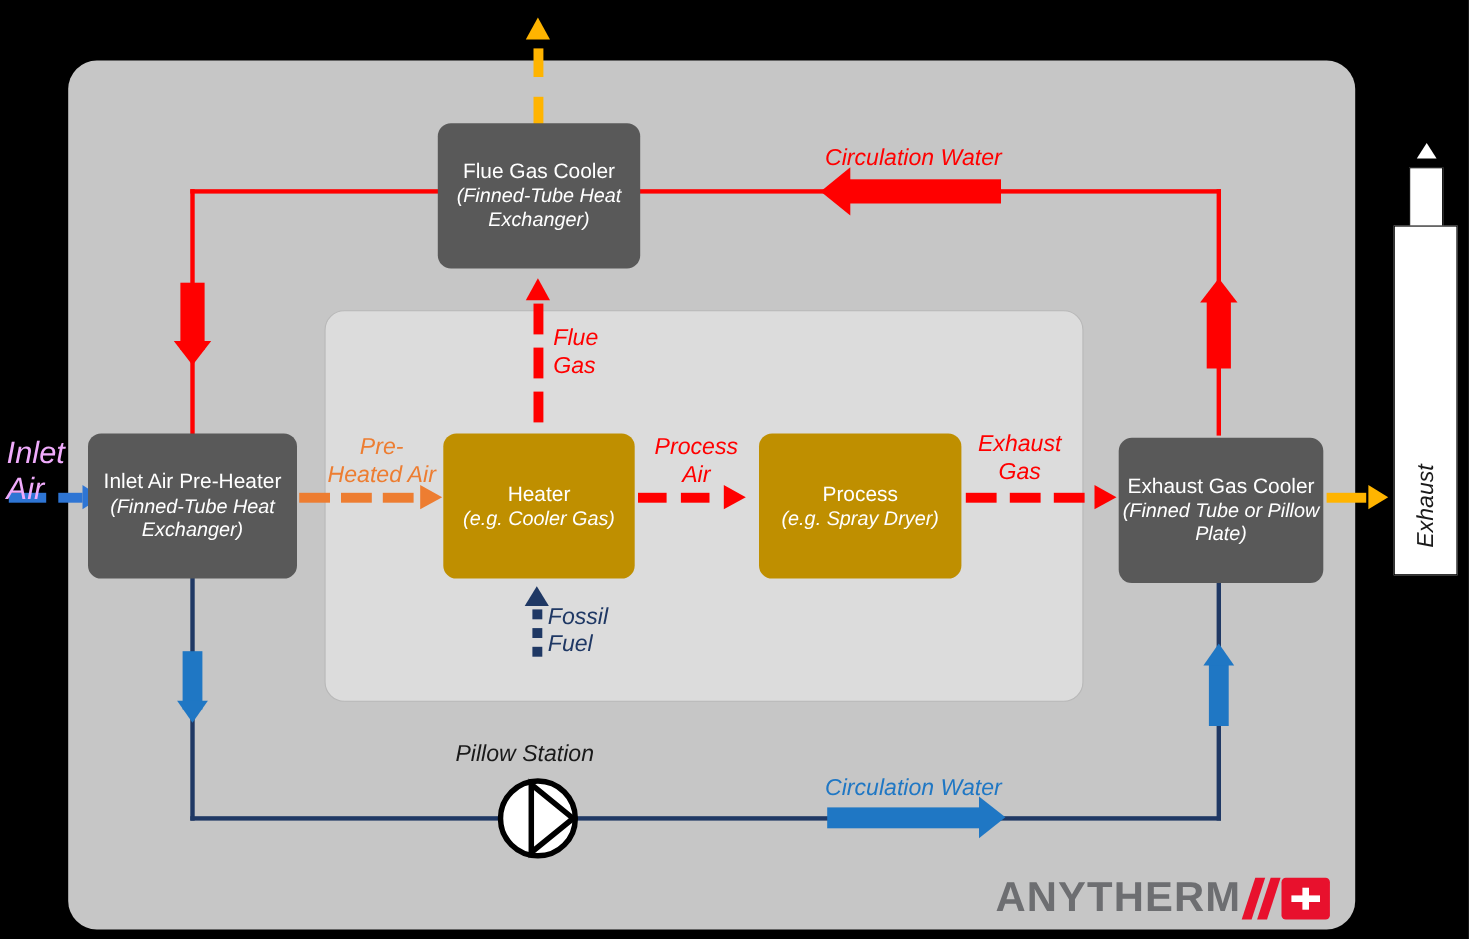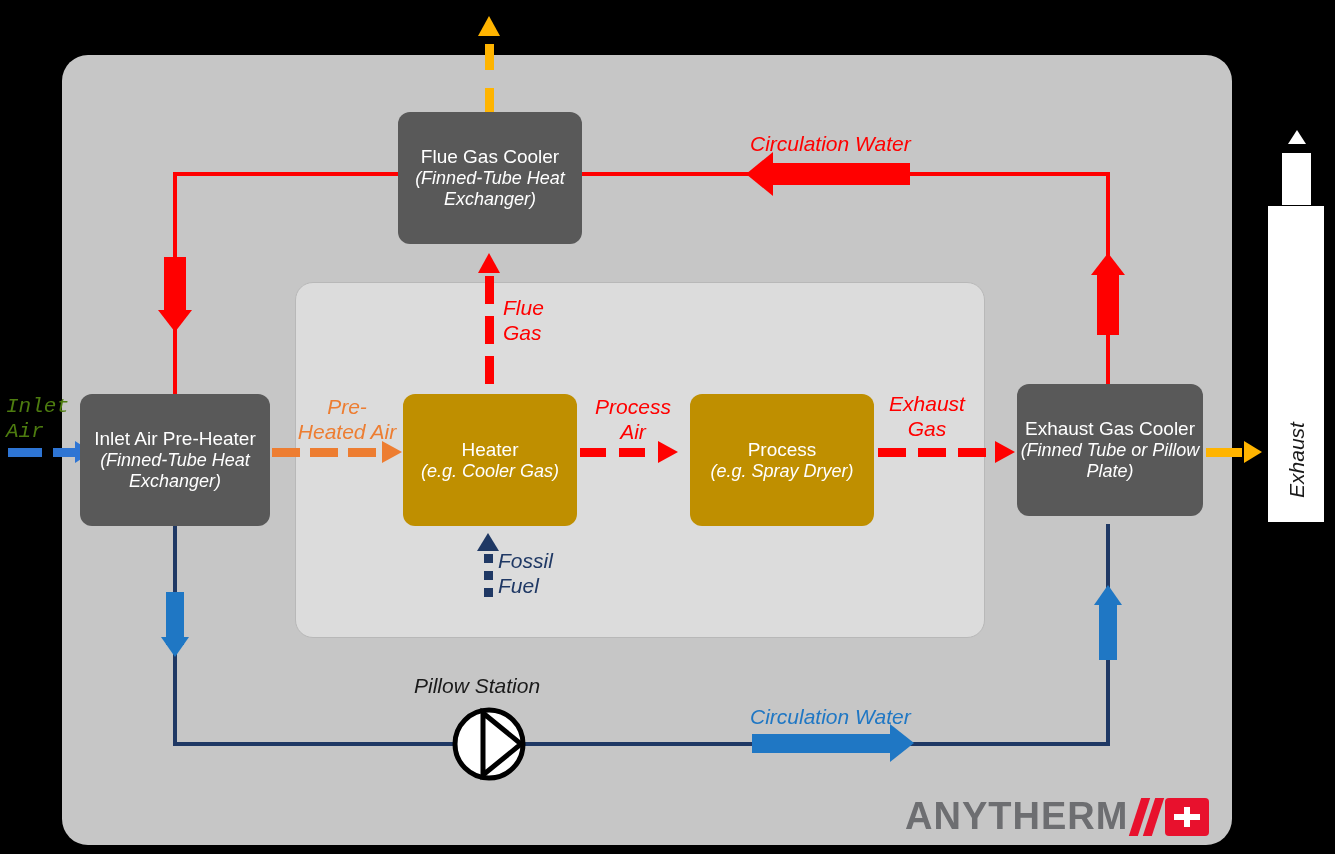--- a/index.html
+++ b/index.html
@@ -19,42 +19,42 @@
     line-height:1.16;box-sizing:border-box;}
   .box .t1{font-size:19px;}
   .box .t2{font-size:18px;font-style:italic;}
   .gray-box{background:#595959;}
   .gold-box{background:#bf8f00;}
 
   #box-flue-gas-cooler{left:398px;top:112px;width:184px;height:132px;}
   #box-inlet-preheater{left:80px;top:394px;width:190px;height:132px;}
   #box-heater{left:403px;top:394px;width:174px;height:132px;}
   #box-process{left:690px;top:394px;width:184px;height:132px;}
-  #box-exhaust-cooler{left:1017px;top:384px;width:186px;height:132px;}
+  #box-exhaust-cooler{left:1017px;top:398px;width:186px;height:132px;}
 
   
   #stack-body{position:absolute;left:1267px;top:205px;width:58px;height:318px;
      background:#fff;border:1px solid #000;box-sizing:border-box;}
   #stack-top{position:absolute;left:1281px;top:152px;width:31px;height:56px;
      background:#fff;border:1px solid #000;box-sizing:border-box;}
   #stack-tip{position:absolute;left:1288px;top:130px;width:0;height:0;
      border-left:9px solid transparent;border-right:9px solid transparent;
      border-bottom:14px solid #fff;}
   #stack-label{position:absolute;left:1259px;top:395px;width:76px;height:130px;
      display:flex;align-items:center;justify-content:center;}
   #stack-label span{transform:rotate(-90deg);white-space:nowrap;font-style:italic;
      font-size:21px;color:#1a1a1a;}
 
   
   .lbl{position:absolute;font-style:italic;line-height:1.18;white-space:pre-line;}
   .lbl.red{color:#ff0000;}
   .lbl.navy{color:#1f3864;}
   .lbl.black{color:#1a1a1a;font-style:italic;}
 
-  #lbl-inlet-air{left:6px;top:395px;font-size:21px;color:#4d7c0f;font-family:Liberation Mono, monospace;}
+  #lbl-inlet-air{left:6px;top:395px;font-size:28px;color:#f0abfc;}
   #lbl-preheated-air{left:288px;top:395px;font-size:21px;color:#ed7d31;text-align:center;width:118px;}
   #lbl-flue-gas{left:503px;top:296px;font-size:21px;}
   #lbl-fossil-fuel{left:498px;top:549px;font-size:21px;}
   #lbl-process-air{left:585px;top:395px;font-size:21px;text-align:center;width:96px;}
   #lbl-exhaust-gas{left:878px;top:392px;font-size:21px;text-align:center;width:98px;}
   #lbl-circ-water-top{left:750px;top:132px;font-size:21px;}
   #lbl-circ-water-bottom{left:750px;top:705px;font-size:21px;color:#1f77c4;}
   #lbl-pumping-station{left:414px;top:674px;font-size:21px;}
 
   

